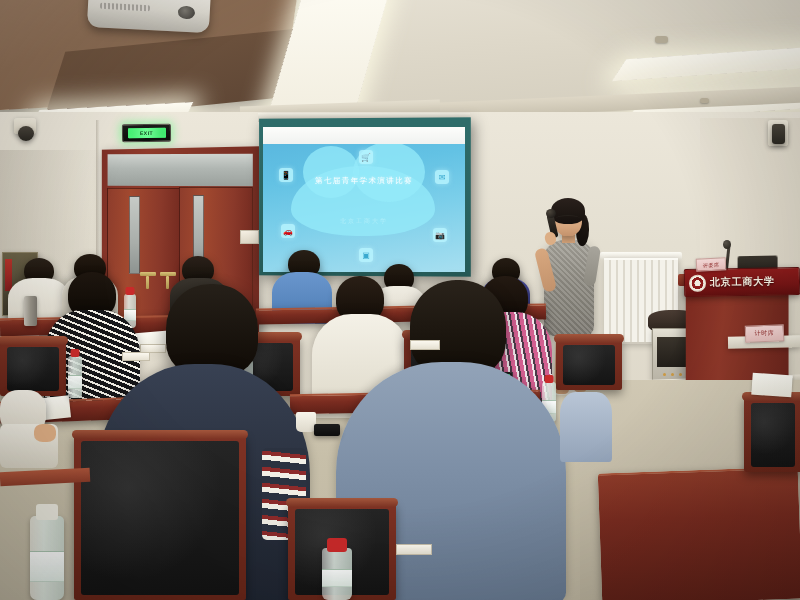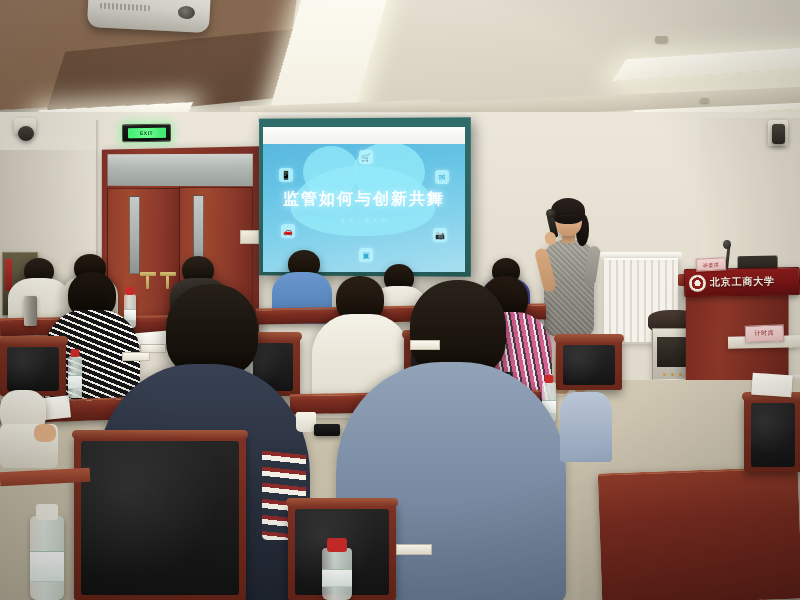--- a/index.html
+++ b/index.html
@@ -554,21 +554,21 @@
   <div class="abs door-handle" style="left:160px;top:272px;width:16px;height:4px;"></div>
   <div class="abs door-handle" style="left:146px;top:276px;width:3px;height:13px;"></div>
   <div class="abs door-handle" style="left:166px;top:276px;width:3px;height:13px;"></div>
   <div class="abs wall-switch"></div>
 
   <div class="abs screen-toprail"></div>
   <div class="abs screen-outer"></div>
   <div class="abs screen-whiteband"></div>
   <div class="abs screen-img">
     <div class="cloud"></div>
-    <div class="slide-title">监管如何与创新共舞</div>
+    <div class="slide-sub">第七届青年学术演讲比赛</div>
     <div class="slide-foot">北京工商大学</div>
     <div class="sicon" style="left:96px;top:6px;">🛒</div>
     <div class="sicon" style="left:16px;top:24px;">📱</div>
     <div class="sicon" style="left:172px;top:26px;">✉</div>
     <div class="sicon" style="left:18px;top:80px;">🚗</div>
     <div class="sicon" style="left:170px;top:84px;">📷</div>
     <div class="sicon" style="left:96px;top:104px;">▣</div>
   </div>
 
   <div class="abs radiator-cap"></div>

